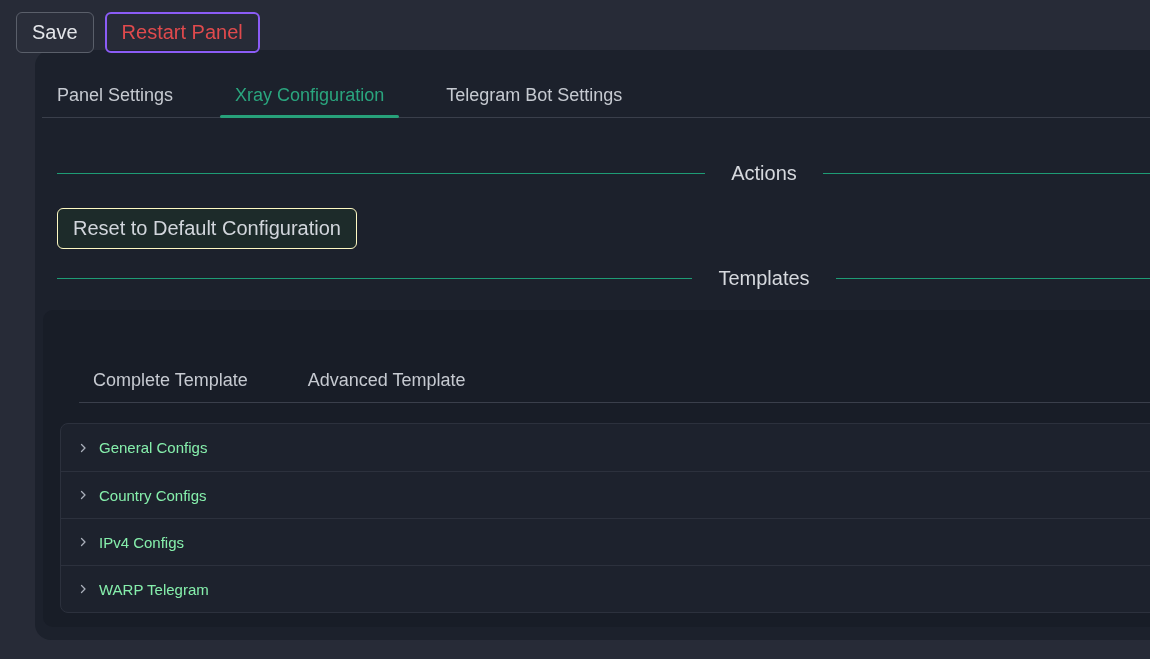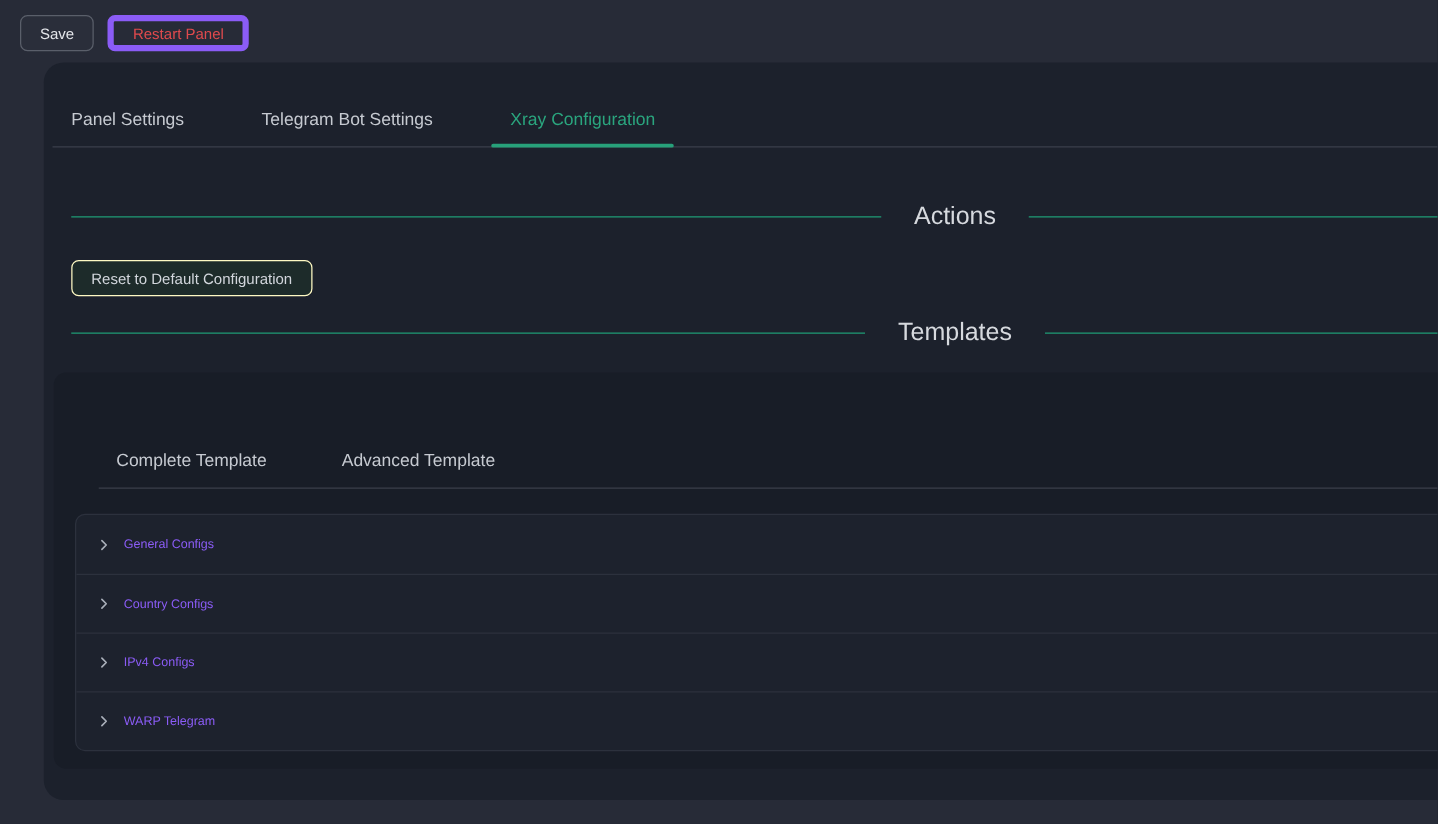--- a/index.html
+++ b/index.html
@@ -12,38 +12,38 @@
 
   
   .topbar {
     height: 50px;
     display: flex;
     align-items: flex-start;
     padding: 12px 0 0 16px;
     gap: 11px;
   }
   .btn {
-    height: 29px;
+    height: 41px;
     padding: 4px 15px;
     border-radius: 6px;
-    font-size: 12px;
+    font-size: 20px;
     display: inline-flex;
     align-items: center;
     justify-content: center;
     cursor: pointer;
     background: transparent;
     font-family: inherit;
   }
   .btn-default {
     border: 1px solid #5a5f6a;
     color: #e3e5e9;
     background: #2a2e3a;
   }
   .btn-danger {
-    border: 5px solid #8b5cf6;
+    border: 2px solid #8b5cf6;
     color: #e04a4d;
   }
   .btn-teal {
     border: 1px solid #fef9c3;
     color: #d2d6dc;
     background: #1d2b2a;
   }
 
   
   .card {
@@ -55,21 +55,21 @@
     padding: 0 22px 23px 22px;
   }
 
   
   .tabs {
     display: flex;
     border-bottom: 1px solid #3a3f4b;
   }
   .tab {
     padding: 13px 15px;
-    font-size: 14px;
+    font-size: 18px;
     line-height: 17px;
     color: #c6cad1;
     cursor: pointer;
     position: relative;
     white-space: nowrap;
   }
   .tab + .tab { margin-left: 32px; }
   .tab.active { color: #2aa57e; }
   .tab.active::after {
     content: "";
@@ -129,38 +129,38 @@
     padding: 0 16px;
     cursor: pointer;
   }
   .collapse-item + .collapse-item { border-top: 1px solid #2c313d; }
   .chevron {
     display: inline-flex;
     color: #aab0ba;
     margin-right: 10px;
   }
   .collapse-label {
-    font-size: 10px;
-    color: #8b5cf6;
+    font-size: 15px;
+    color: #86efac;
   }
 </style>
 </head>
 <body>
 
 <div class="topbar">
   <button class="btn btn-default">Save</button>
   <button class="btn btn-danger">Restart Panel</button>
 </div>
 
 <div class="card">
 
   <div class="tabs tabs-main">
     <div class="tab">Panel Settings</div>
+    <div class="tab active">Xray Configuration</div>
     <div class="tab">Telegram Bot Settings</div>
-    <div class="tab active">Xray Configuration</div>
   </div>
 
   <div class="divider divider-actions">
     <span class="divider-label">Actions</span>
   </div>
 
   <div class="reset-row">
     <button class="btn btn-teal">Reset to Default Configuration</button>
   </div>
 

